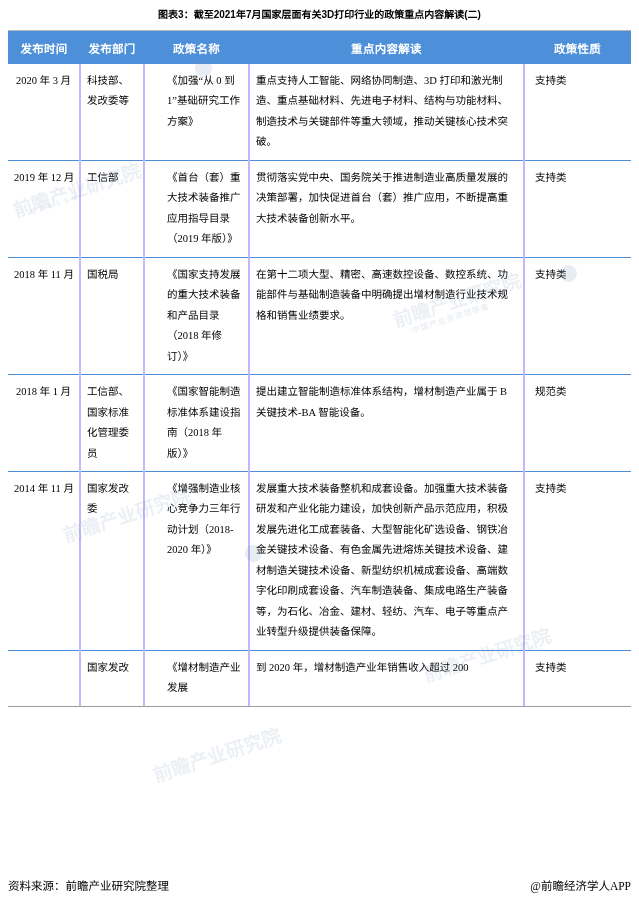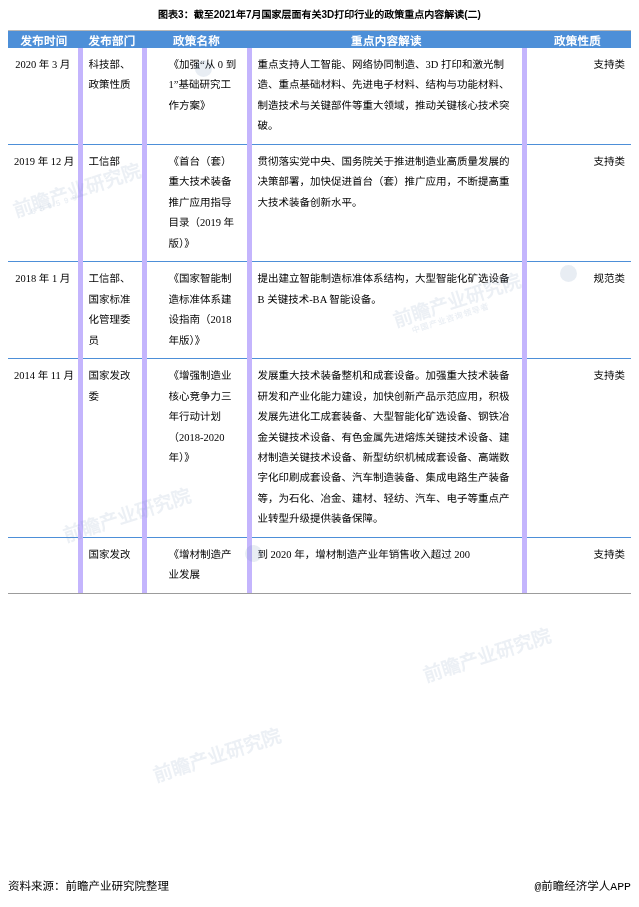--- a/index.html
+++ b/index.html
@@ -48,62 +48,62 @@
   table.policy-table col.c-type  { width: 107px; }
 
   
   thead th {
     background: #4d8fd8;
     color: #ffffff;
     font-family: "Liberation Sans", "DejaVu Sans", sans-serif;
     font-weight: bold;
     font-size: 11.5px;
     height: 17px;
-    padding: 0;
+    padding: 8px;
     text-align: center;
     vertical-align: middle;
     border: none;
     letter-spacing: 0.3px;
   }
 
   
   tbody td {
-    border-right: 5px solid #c4b5fd;
+    border-right: 2px solid #c4b5fd;
     border-bottom: 1px solid #4d8fd8;
     padding: 7px 6px 7px 6px;
     vertical-align: top;
     line-height: 1.95;
     font-size: 10.5px;
     color: #000;
   }
   tbody td.col-time   { text-align: center; border-left: none; white-space: nowrap; }
   tbody td.col-dept   { text-align: left; }
   tbody td.col-name   { text-align: left; padding-left: 22px; }
   tbody td.col-key    { text-align: left; }
-  tbody td.col-type   { text-align: right; border-right: none; padding-left: 10px; }
+  tbody td.col-type   { text-align: left; border-right: none; padding-left: 10px; }
   tbody tr:last-child td { border-bottom: none; }
 
   
   .table-clip {
     max-height: 775px;
     overflow: hidden;
     border-bottom: 1px solid #9c9c9c;
   }
 
   
   .footer {
     position: absolute;
     left: 8px;
     right: 8px;
     bottom: 14px;
     display: flex;
     justify-content: space-between;
     align-items: center;
     font-size: 11.5px;
-    font-family: Liberation Mono, monospace;
+    font-family: Liberation Serif, serif;
     color: #000;
   }
   .footer .source { text-align: left; }
   .footer .brand  { text-align: right; }
 
   
   .wm-layer {
     position: absolute;
     inset: 0;
     pointer-events: none;
@@ -148,37 +148,44 @@
           <th>发布时间</th>
           <th>发布部门</th>
           <th>政策名称</th>
           <th>重点内容解读</th>
           <th>政策性质</th>
         </tr>
       </thead>
       <tbody id="table-body">
           <tr>
             <td class="col-time">2020 年 3 月</td>
-            <td class="col-dept">科技部、政策性质</td>
+            <td class="col-dept">科技部、发改委等</td>
             <td class="col-name">《加强“从 0 到 1”基础研究工作方案》</td>
             <td class="col-key">重点支持人工智能、网络协同制造、3D 打印和激光制造、重点基础材料、先进电子材料、结构与功能材料、制造技术与关键部件等重大领域，推动关键核心技术突破。</td>
             <td class="col-type">支持类</td>
           </tr>
           <tr>
             <td class="col-time">2019 年 12 月</td>
             <td class="col-dept">工信部</td>
             <td class="col-name">《首台（套）重大技术装备推广应用指导目录（2019 年版）》</td>
             <td class="col-key">贯彻落实党中央、国务院关于推进制造业高质量发展的决策部署，加快促进首台（套）推广应用，不断提高重大技术装备创新水平。</td>
             <td class="col-type">支持类</td>
           </tr>
           <tr>
+            <td class="col-time">2018 年 11 月</td>
+            <td class="col-dept">国税局</td>
+            <td class="col-name">《国家支持发展的重大技术装备和产品目录（2018 年修订）》</td>
+            <td class="col-key">在第十二项大型、精密、高速数控设备、数控系统、功能部件与基础制造装备中明确提出增材制造行业技术规格和销售业绩要求。</td>
+            <td class="col-type">支持类</td>
+          </tr>
+          <tr>
             <td class="col-time">2018 年 1 月</td>
             <td class="col-dept">工信部、国家标准化管理委员</td>
             <td class="col-name">《国家智能制造标准体系建设指南（2018 年版）》</td>
-            <td class="col-key">提出建立智能制造标准体系结构，大型智能化矿选设备 B 关键技术-BA 智能设备。</td>
+            <td class="col-key">提出建立智能制造标准体系结构，增材制造产业属于 B 关键技术-BA 智能设备。</td>
             <td class="col-type">规范类</td>
           </tr>
           <tr>
             <td class="col-time">2014 年 11 月</td>
             <td class="col-dept">国家发改委</td>
             <td class="col-name">《增强制造业核心竞争力三年行动计划（2018-2020 年）》</td>
             <td class="col-key">发展重大技术装备整机和成套设备。加强重大技术装备研发和产业化能力建设，加快创新产品示范应用，积极发展先进化工成套装备、大型智能化矿选设备、钢铁冶金关键技术设备、有色金属先进熔炼关键技术设备、建材制造关键技术设备、新型纺织机械成套设备、高端数字化印刷成套设备、汽车制造装备、集成电路生产装备等，为石化、冶金、建材、轻纺、汽车、电子等重点产业转型升级提供装备保障。</td>
             <td class="col-type">支持类</td>
           </tr>
           <tr>

